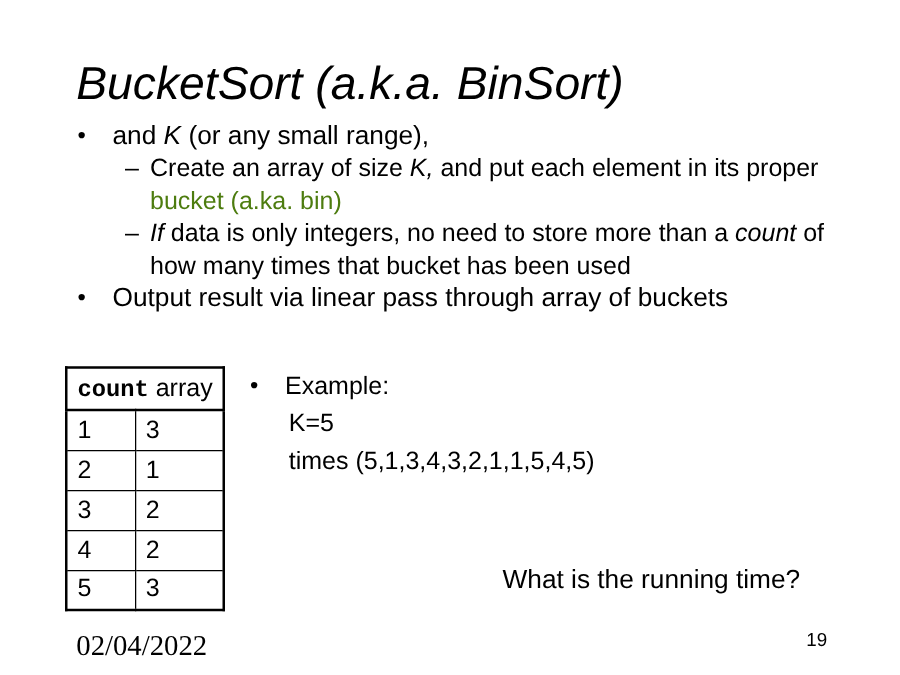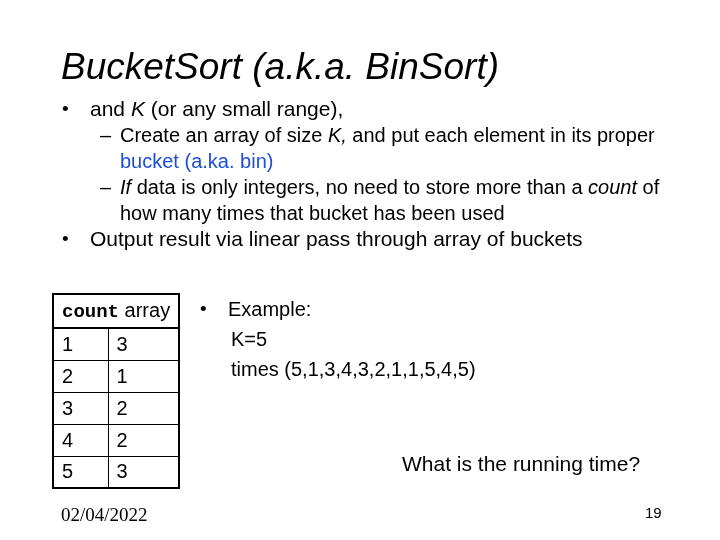--- a/index.html
+++ b/index.html
@@ -25,21 +25,21 @@
   }
   .body-block { position: absolute; left: 62px; top: 96px; width: 615px; }
   .b-row { display: flex; }
   .lvl1 { font-size: 21px; }
   .lvl2 { font-size: 20px; margin-left: 38px; }
   .mk1 { flex: none; width: 28px; font-size: 19px; line-height: 26px; }
   .mk2 { flex: none; width: 20px; font-size: 20px; line-height: 26px; }
   .b-text { flex: 1; }
   .line { line-height: 26px; white-space: nowrap; }
   .it { font-style: italic; }
-  .blue { color: #1d4ed8; }
+  .blue { color: #4d7c0f; }
 
   .count-table {
     position: absolute;
     left: 52px;
     top: 293px;
     border-collapse: collapse;
     border: 2px solid #000;
     background: #fff;
   }
   .count-table th {
@@ -73,21 +73,21 @@
     left: 402px;
     top: 452px;
     font-size: 21px;
     white-space: nowrap;
   }
   .footer-date {
     position: absolute;
     left: 61px;
     top: 504px;
     font-family: "Liberation Serif", serif;
-    font-size: 19px;
+    font-size: 23px;
   }
   .footer-page {
     position: absolute;
     left: 645px;
     top: 504px;
     font-family: Liberation Sans, sans-serif;
     font-size: 15px;
   }
 </style>
 </head>

